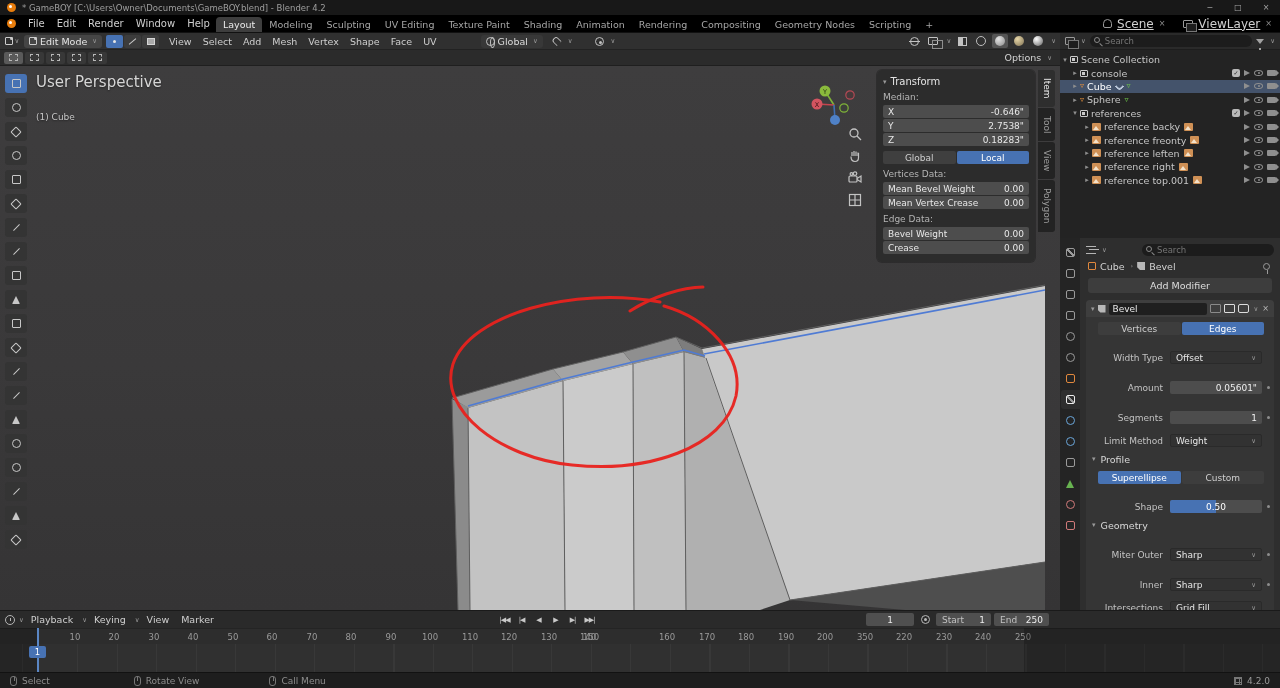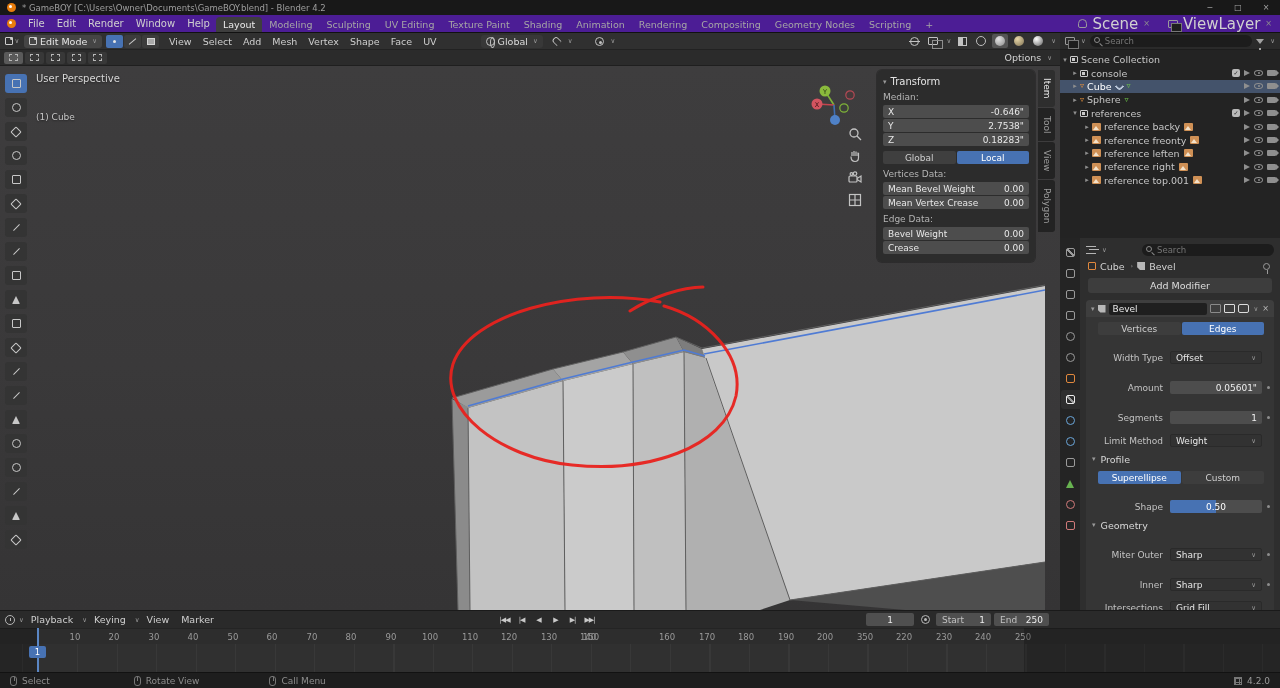--- a/index.html
+++ b/index.html
@@ -8,26 +8,26 @@
   i,b{font-style:normal;font-weight:normal;}
 
   
   .titlebar{position:absolute;left:0;top:0;width:1280px;height:15px;background:#181818;display:flex;align-items:center;color:#9f9f9f;font-size:8.5px;}
   .logo{width:9px;height:9px;margin:0 6px 0 7px;border-radius:50%;background:#e87d0d;position:relative;flex:none;}
   .logo::after{content:"";position:absolute;left:2px;top:2px;width:3px;height:3px;border-radius:50%;background:#fff;}
   .win-btn{width:28px;height:15px;display:flex;align-items:center;justify-content:center;color:#a8a8a8;font-size:8px;}
   .win-group{margin-left:auto;display:flex;}
 
   
-  .topbar{position:absolute;left:0;top:15px;width:1280px;height:18px;background:#4c1d95;border-bottom:1px solid #111;display:flex;align-items:center;}
+  .topbar{position:absolute;left:0;top:15px;width:1280px;height:18px;background:#000000;border-bottom:1px solid #111;display:flex;align-items:center;}
   .menu{padding:0 6px;color:#cfcfcf;white-space:nowrap;}
   .ws{padding:2px 7px;margin-top:2px;border-radius:4px 4px 0 0;color:#a6a6a6;white-space:nowrap;font-size:9.5px;}
   .ws.active{background:#3e3e3e;color:#eaeaea;}
   .tb-right{margin-left:auto;display:flex;align-items:center;gap:5px;padding-right:8px;}
-  .tb-right .lbl{color:#d0d0d0;font-size:15px;}
+  .tb-right .lbl{color:#d0d0d0;font-size:12px;text-decoration:underline;}
   .x-sm{color:#8e8e8e;font-size:8px;}
   .ic-scene{width:9px;height:9px;border:1px solid #9a9a9a;border-radius:50% 50% 2px 2px;}
   .ic-vl{width:10px;height:8px;border:1px solid #9a9a9a;border-radius:1px;position:relative;}
   .ic-vl::after{content:"";position:absolute;left:2px;top:2px;width:9px;height:7px;border:1px solid #777;background:#1d1d1d;}
 
   
   .vph{position:absolute;left:0;top:33px;width:1060px;height:17px;background:#303030;border-bottom:1px solid #222;display:flex;align-items:center;padding:0 4px;gap:1px;}
   .vph .menu{padding:0 5px;font-size:9.5px;}
   .dd-ar{color:#9a9a9a;font-size:6.5px;margin-left:2px;}
   .mode-dd{display:flex;align-items:center;gap:3px;background:#454545;border-radius:3px;height:13px;padding:0 5px;color:#e6e6e6;font-size:9.5px;margin:0 3px;}
@@ -61,21 +61,21 @@
 
   
   .tsb{position:absolute;left:0;top:50px;width:1060px;height:16px;background:#2b2b2b;border-bottom:1px solid #1f1f1f;display:flex;align-items:center;padding:0 4px;gap:2px;}
   .ms{width:19px;height:12px;border-radius:2px;background:#383838;display:flex;align-items:center;justify-content:center;}
   .ms.active{background:#5a5a5a;}
   .ms i{width:9px;height:7px;border:1px dashed #b9b9b9;}
   .tsb-right{margin-left:auto;display:flex;align-items:center;gap:4px;padding-right:4px;color:#d4d4d4;font-size:9.5px;}
 
   
   .viewport{position:absolute;left:0;top:66px;width:1060px;height:544px;background:linear-gradient(180deg,#3e3d3e 0%,#3a393a 55%,#353435 100%);overflow:hidden;}
-  .vp-label{position:absolute;left:36px;top:7px;color:#d6d6d6;font-size:10px;text-shadow:0 1px 2px rgba(0,0,0,.45);}
+  .vp-label{position:absolute;left:36px;top:7px;color:#d6d6d6;font-size:15px;text-shadow:0 1px 2px rgba(0,0,0,.45);}
   .vp-label2{position:absolute;left:36px;top:19px;color:#c6c6c6;font-size:9px;text-shadow:0 1px 2px rgba(0,0,0,.45);margin-top:27px;}
   .lt{position:absolute;left:5px;top:8px;display:flex;flex-direction:column;gap:5px;}
   .tool{width:22px;height:19px;background:#343434;border-radius:3px;display:flex;align-items:center;justify-content:center;}
   .tool.active{background:#4772b3;}
   .tg{width:9px;height:9px;border:1px solid #c7c7c7;border-radius:1px;}
   .tg.c{border-radius:50%;}
   .tg.d{transform:rotate(45deg);width:8px;height:8px;}
   .tg.l{height:1px;border:none;background:#c7c7c7;transform:rotate(-45deg);}
   .tg.t{width:0;height:0;border:none;border-left:4px solid transparent;border-right:4px solid transparent;border-bottom:8px solid #c7c7c7;}
   .navcol{position:absolute;left:847px;top:60px;display:flex;flex-direction:column;gap:6px;}

